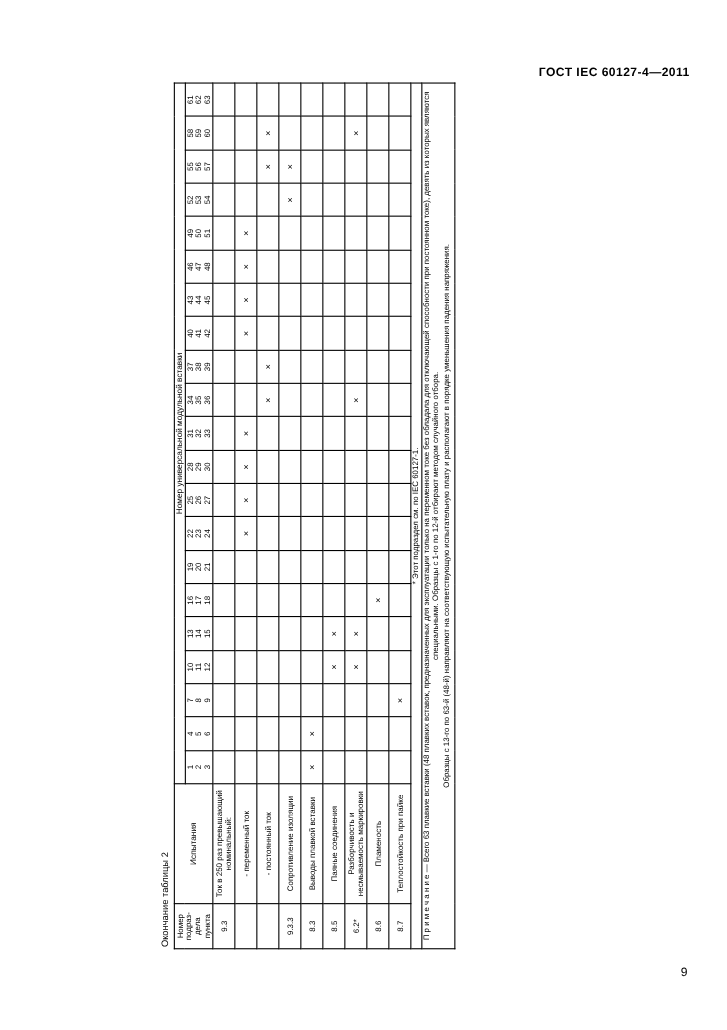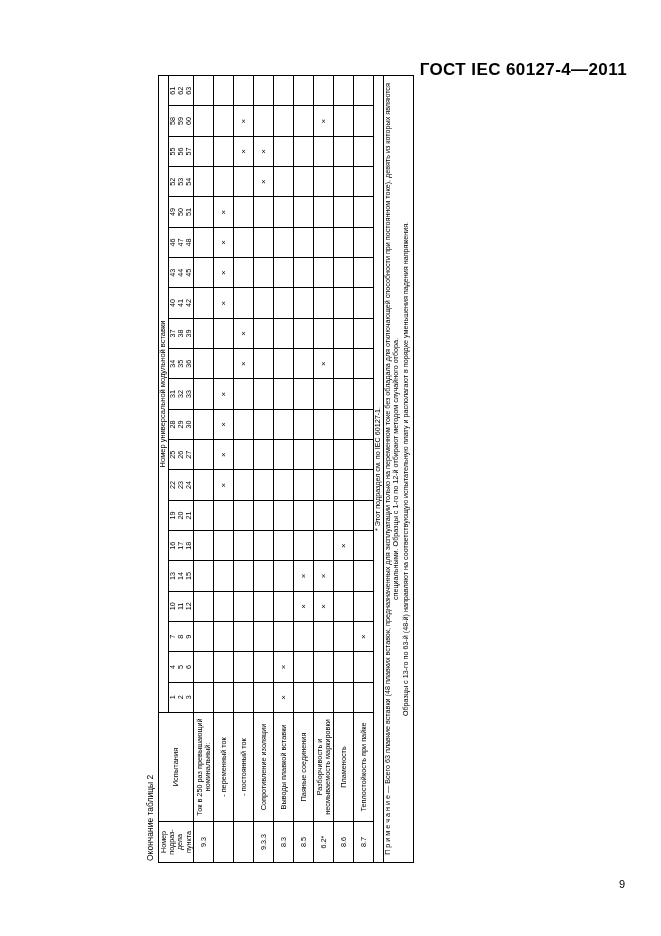--- a/index.html
+++ b/index.html
@@ -13,21 +13,21 @@
     position: relative;
     font-family: "Liberation Sans", sans-serif;
     color: #000;
     overflow: hidden;
   }
   
   .std-number {
     position: absolute;
     top: 60px;
     right: 34px;
-    font-size: 17px;
+    font-size: 11px;
     font-weight: bold;
     letter-spacing: 0.4px;
     white-space: nowrap;
   }
   .page-number {
     position: absolute;
     bottom: 46px;
     right: 36px;
     font-size: 11px;
   }

